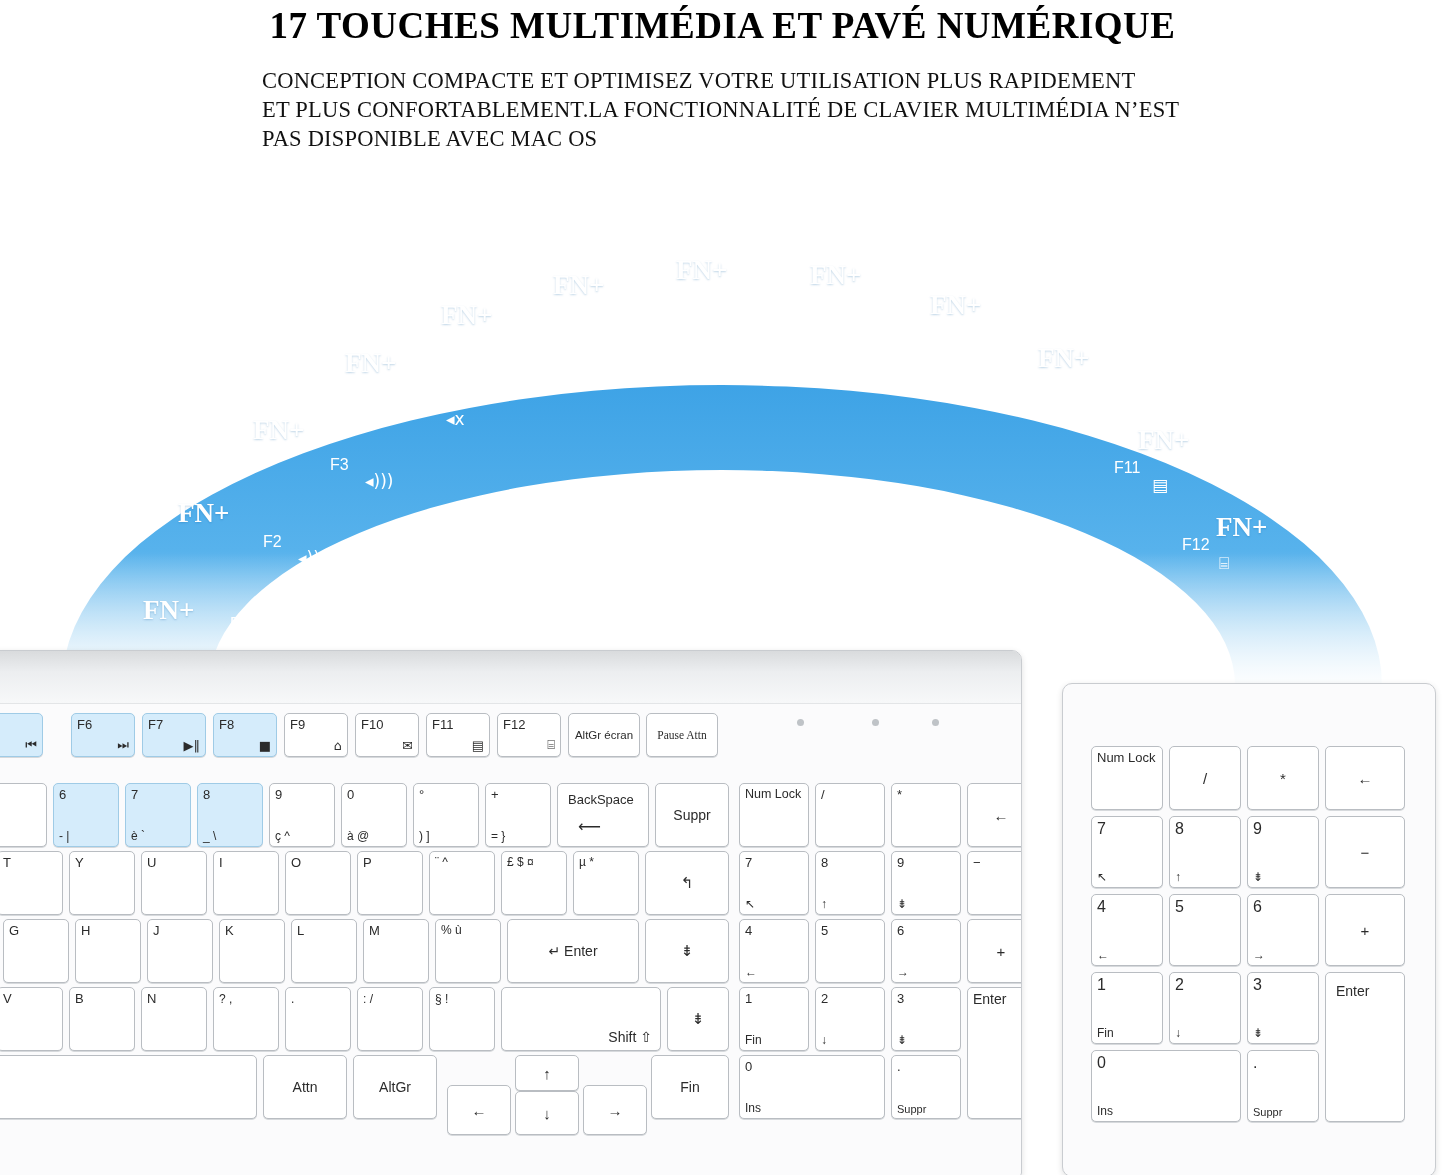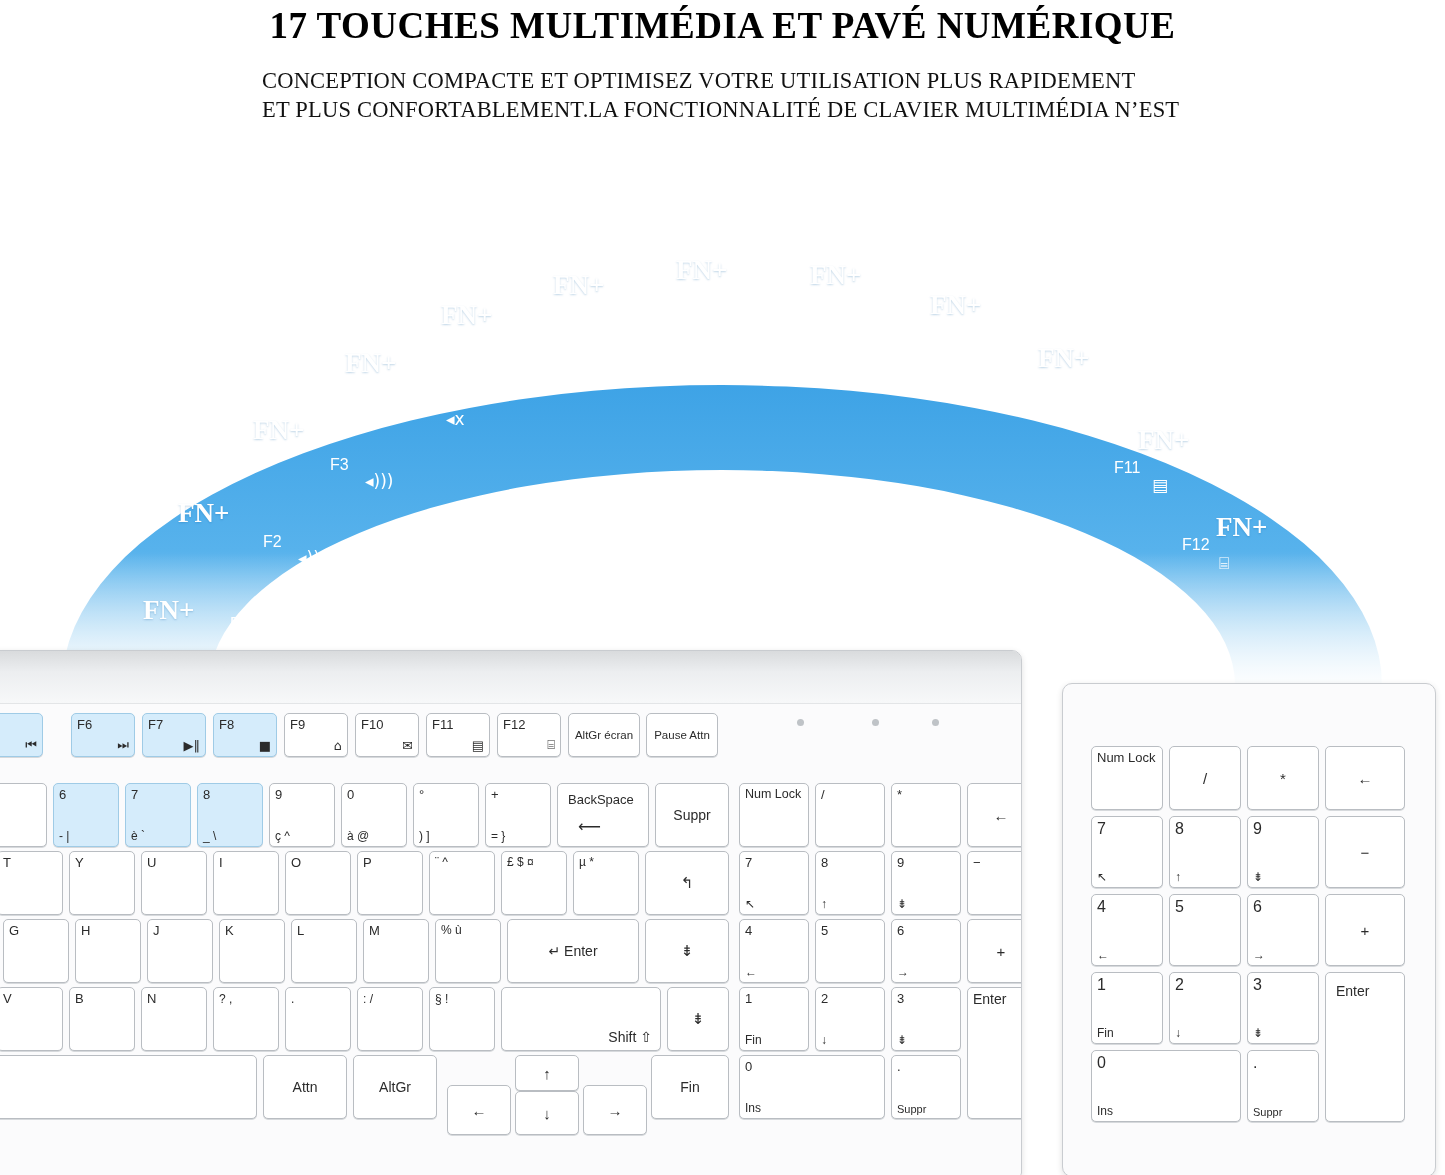--- a/index.html
+++ b/index.html
@@ -96,20 +96,21 @@
 </head>
 <body>
 
 <div class="page">
 
   <div class="headline">17 TOUCHES MULTIMÉDIA ET PAVÉ NUMÉRIQUE</div>
 
   <div class="subhead">
     <div>CONCEPTION COMPACTE ET OPTIMISEZ VOTRE UTILISATION PLUS RAPIDEMENT</div>
     <div>ET PLUS CONFORTABLEMENT.LA FONCTIONNALITÉ DE CLAVIER MULTIMÉDIA N’EST</div>
+    <div>PAS DISPONIBLE AVEC MAC OS</div>
   </div>
 
   <div class="arc-wrap">
     <svg width="1445" height="470" viewBox="0 0 1445 470" xmlns="http://www.w3.org/2000/svg">
       <defs>
         <linearGradient id="arcgrad" x1="0" y1="0" x2="0" y2="1">
           <stop offset="0%" stop-color="#3ea3e6"></stop>
           <stop offset="55%" stop-color="#57b2ec"></stop>
           <stop offset="100%" stop-color="#cfe9f8"></stop>
         </linearGradient>
@@ -207,21 +208,21 @@
       <span class="br">▤</span>
     </div>
     <div class="key" style="left:510px;top:62px;width:62px;height:42px;">
       <span class="tl">F12</span>
       <span class="br">⌸</span>
     </div>
     <div class="key" style="left:581px;top:62px;width:70px;height:42px;">
       <span class="ctr2" style="font-size:11.5px;">AltGr écran</span>
     </div>
     <div class="key" style="left:659px;top:62px;width:70px;height:42px;">
-      <span class="ctr2" style="font-size:11.5px;">Pause Attn</span>
+      <span class="ctr2" style="font-size:11.5px;font-family:Liberation Serif, serif;">Pause Attn</span>
     </div>
 
     <div class="led" style="left:810px;top:68px;"></div>
     <div class="led" style="left:885px;top:68px;"></div>
     <div class="led" style="left:945px;top:68px;"></div>
 
     <div class="key" style="left:-6px;top:132px;width:64px;height:62px;">
       
       
     </div>

